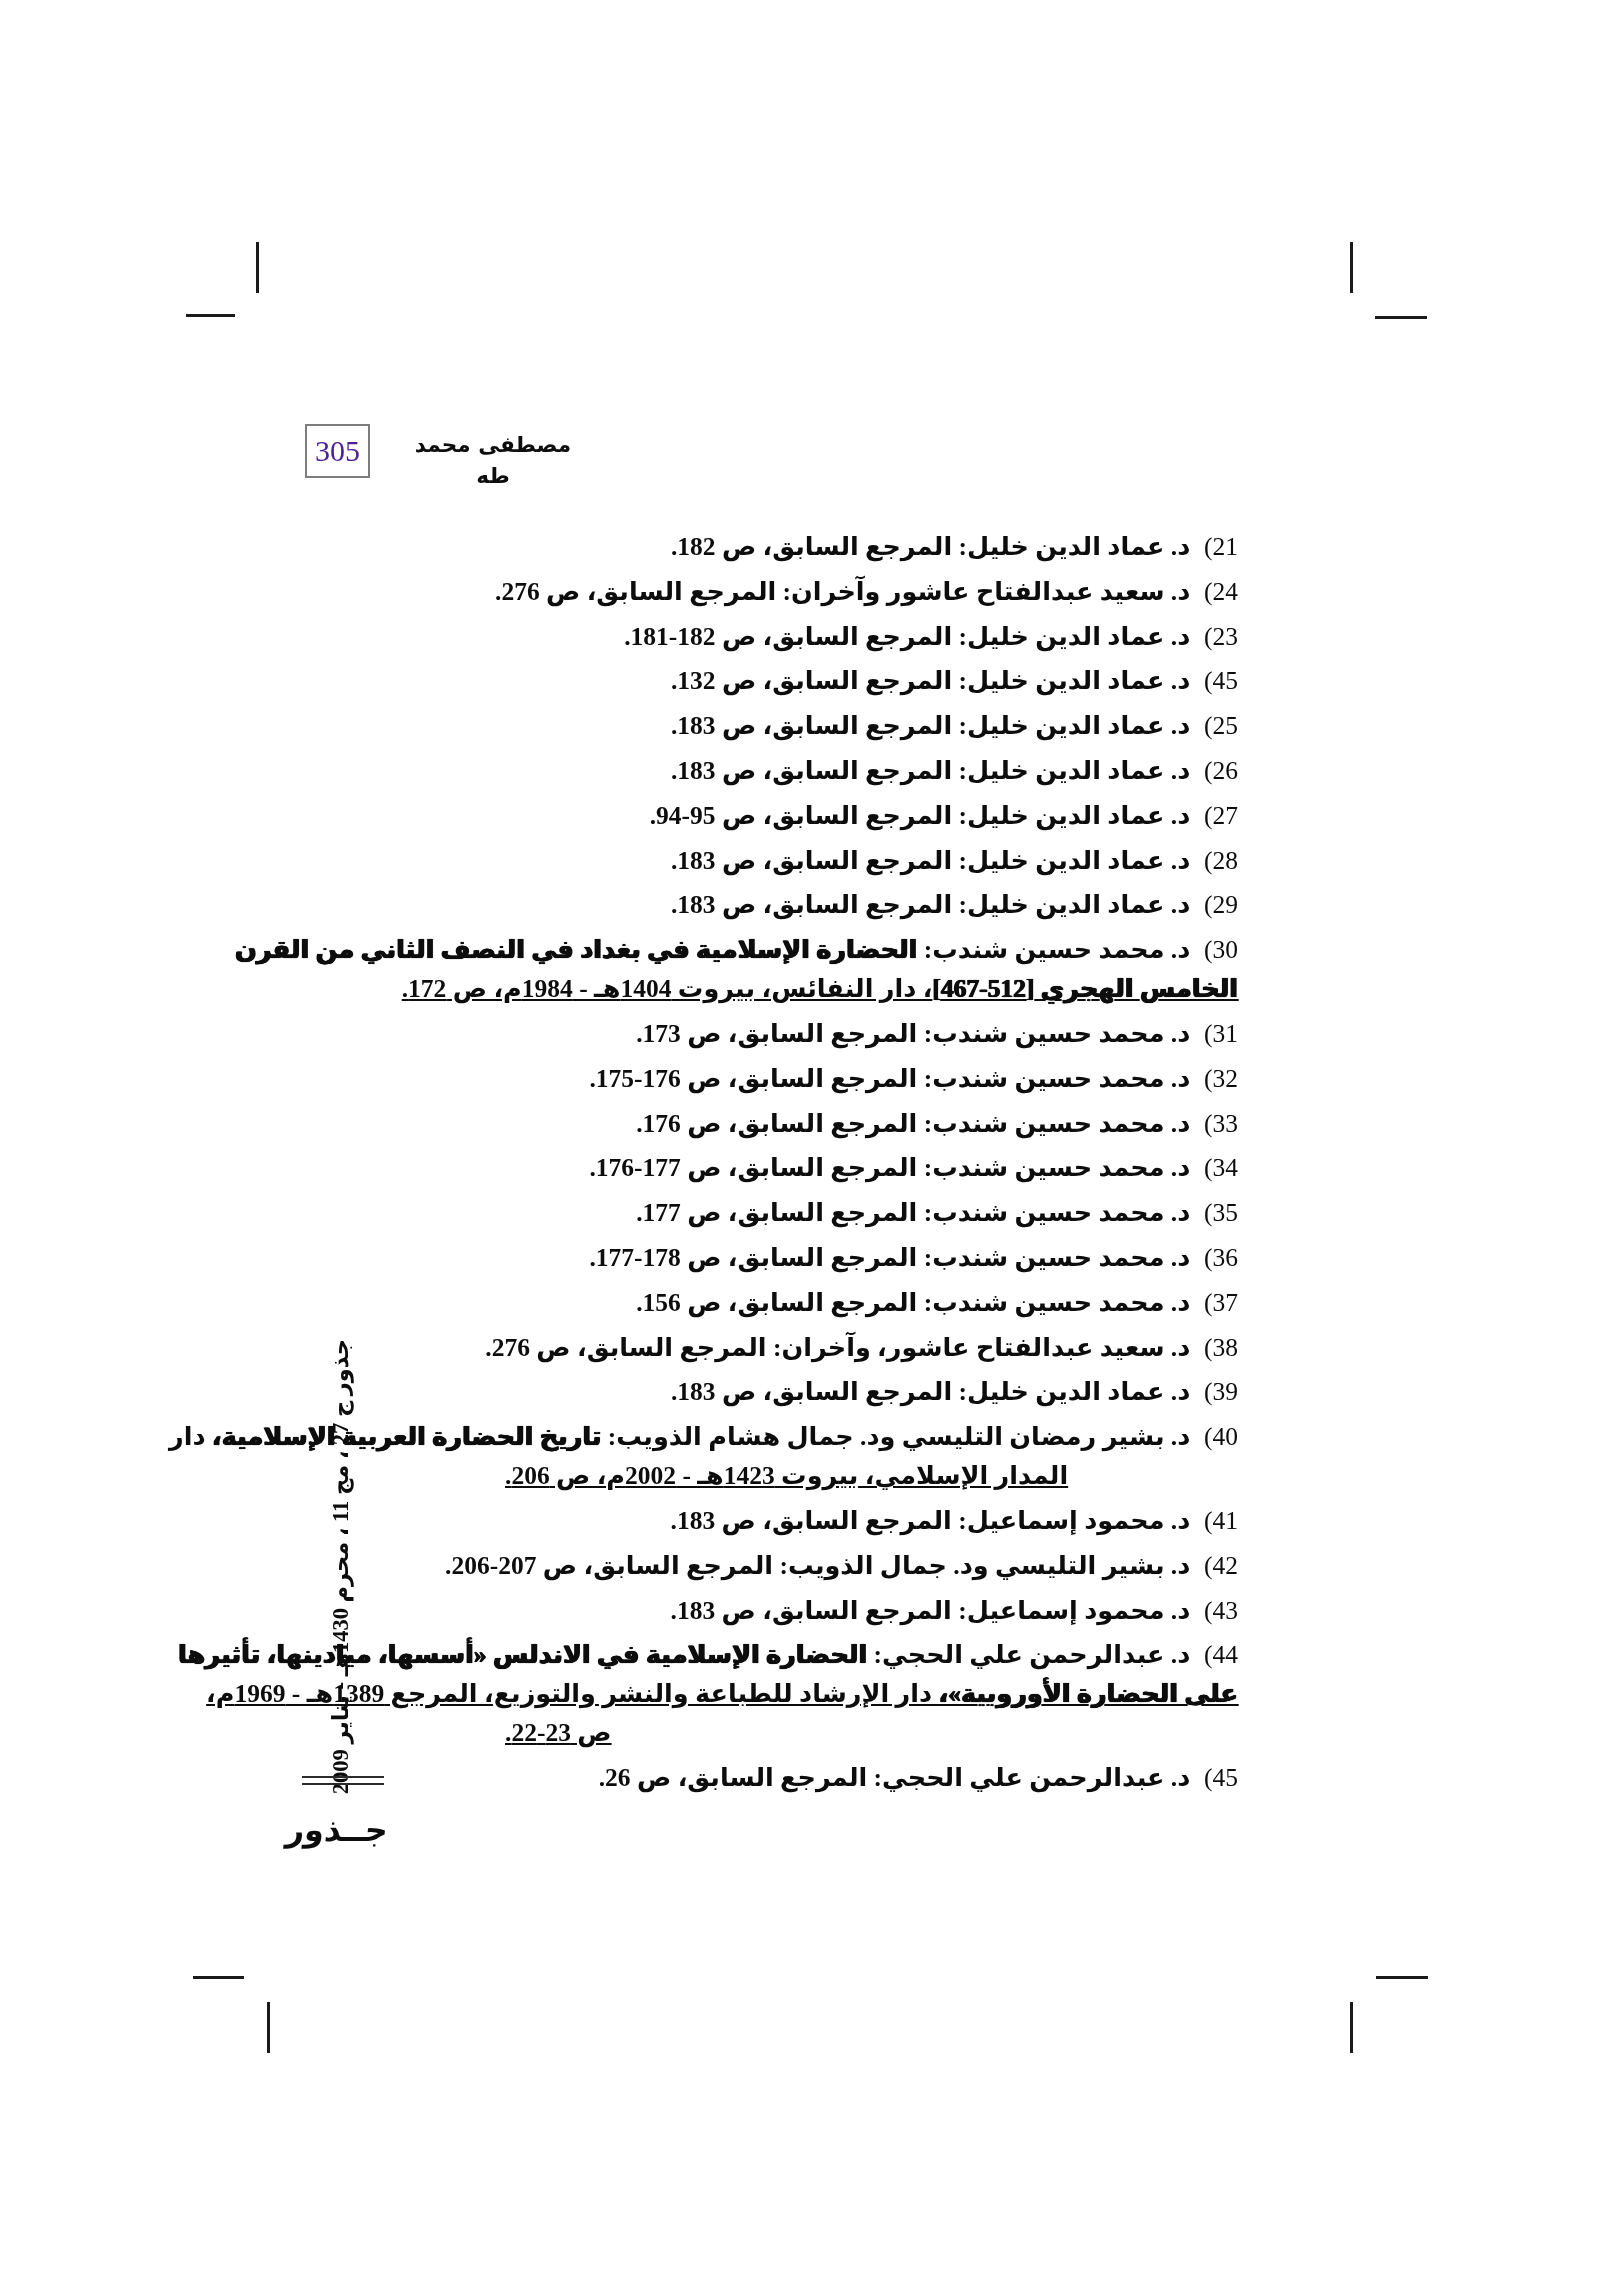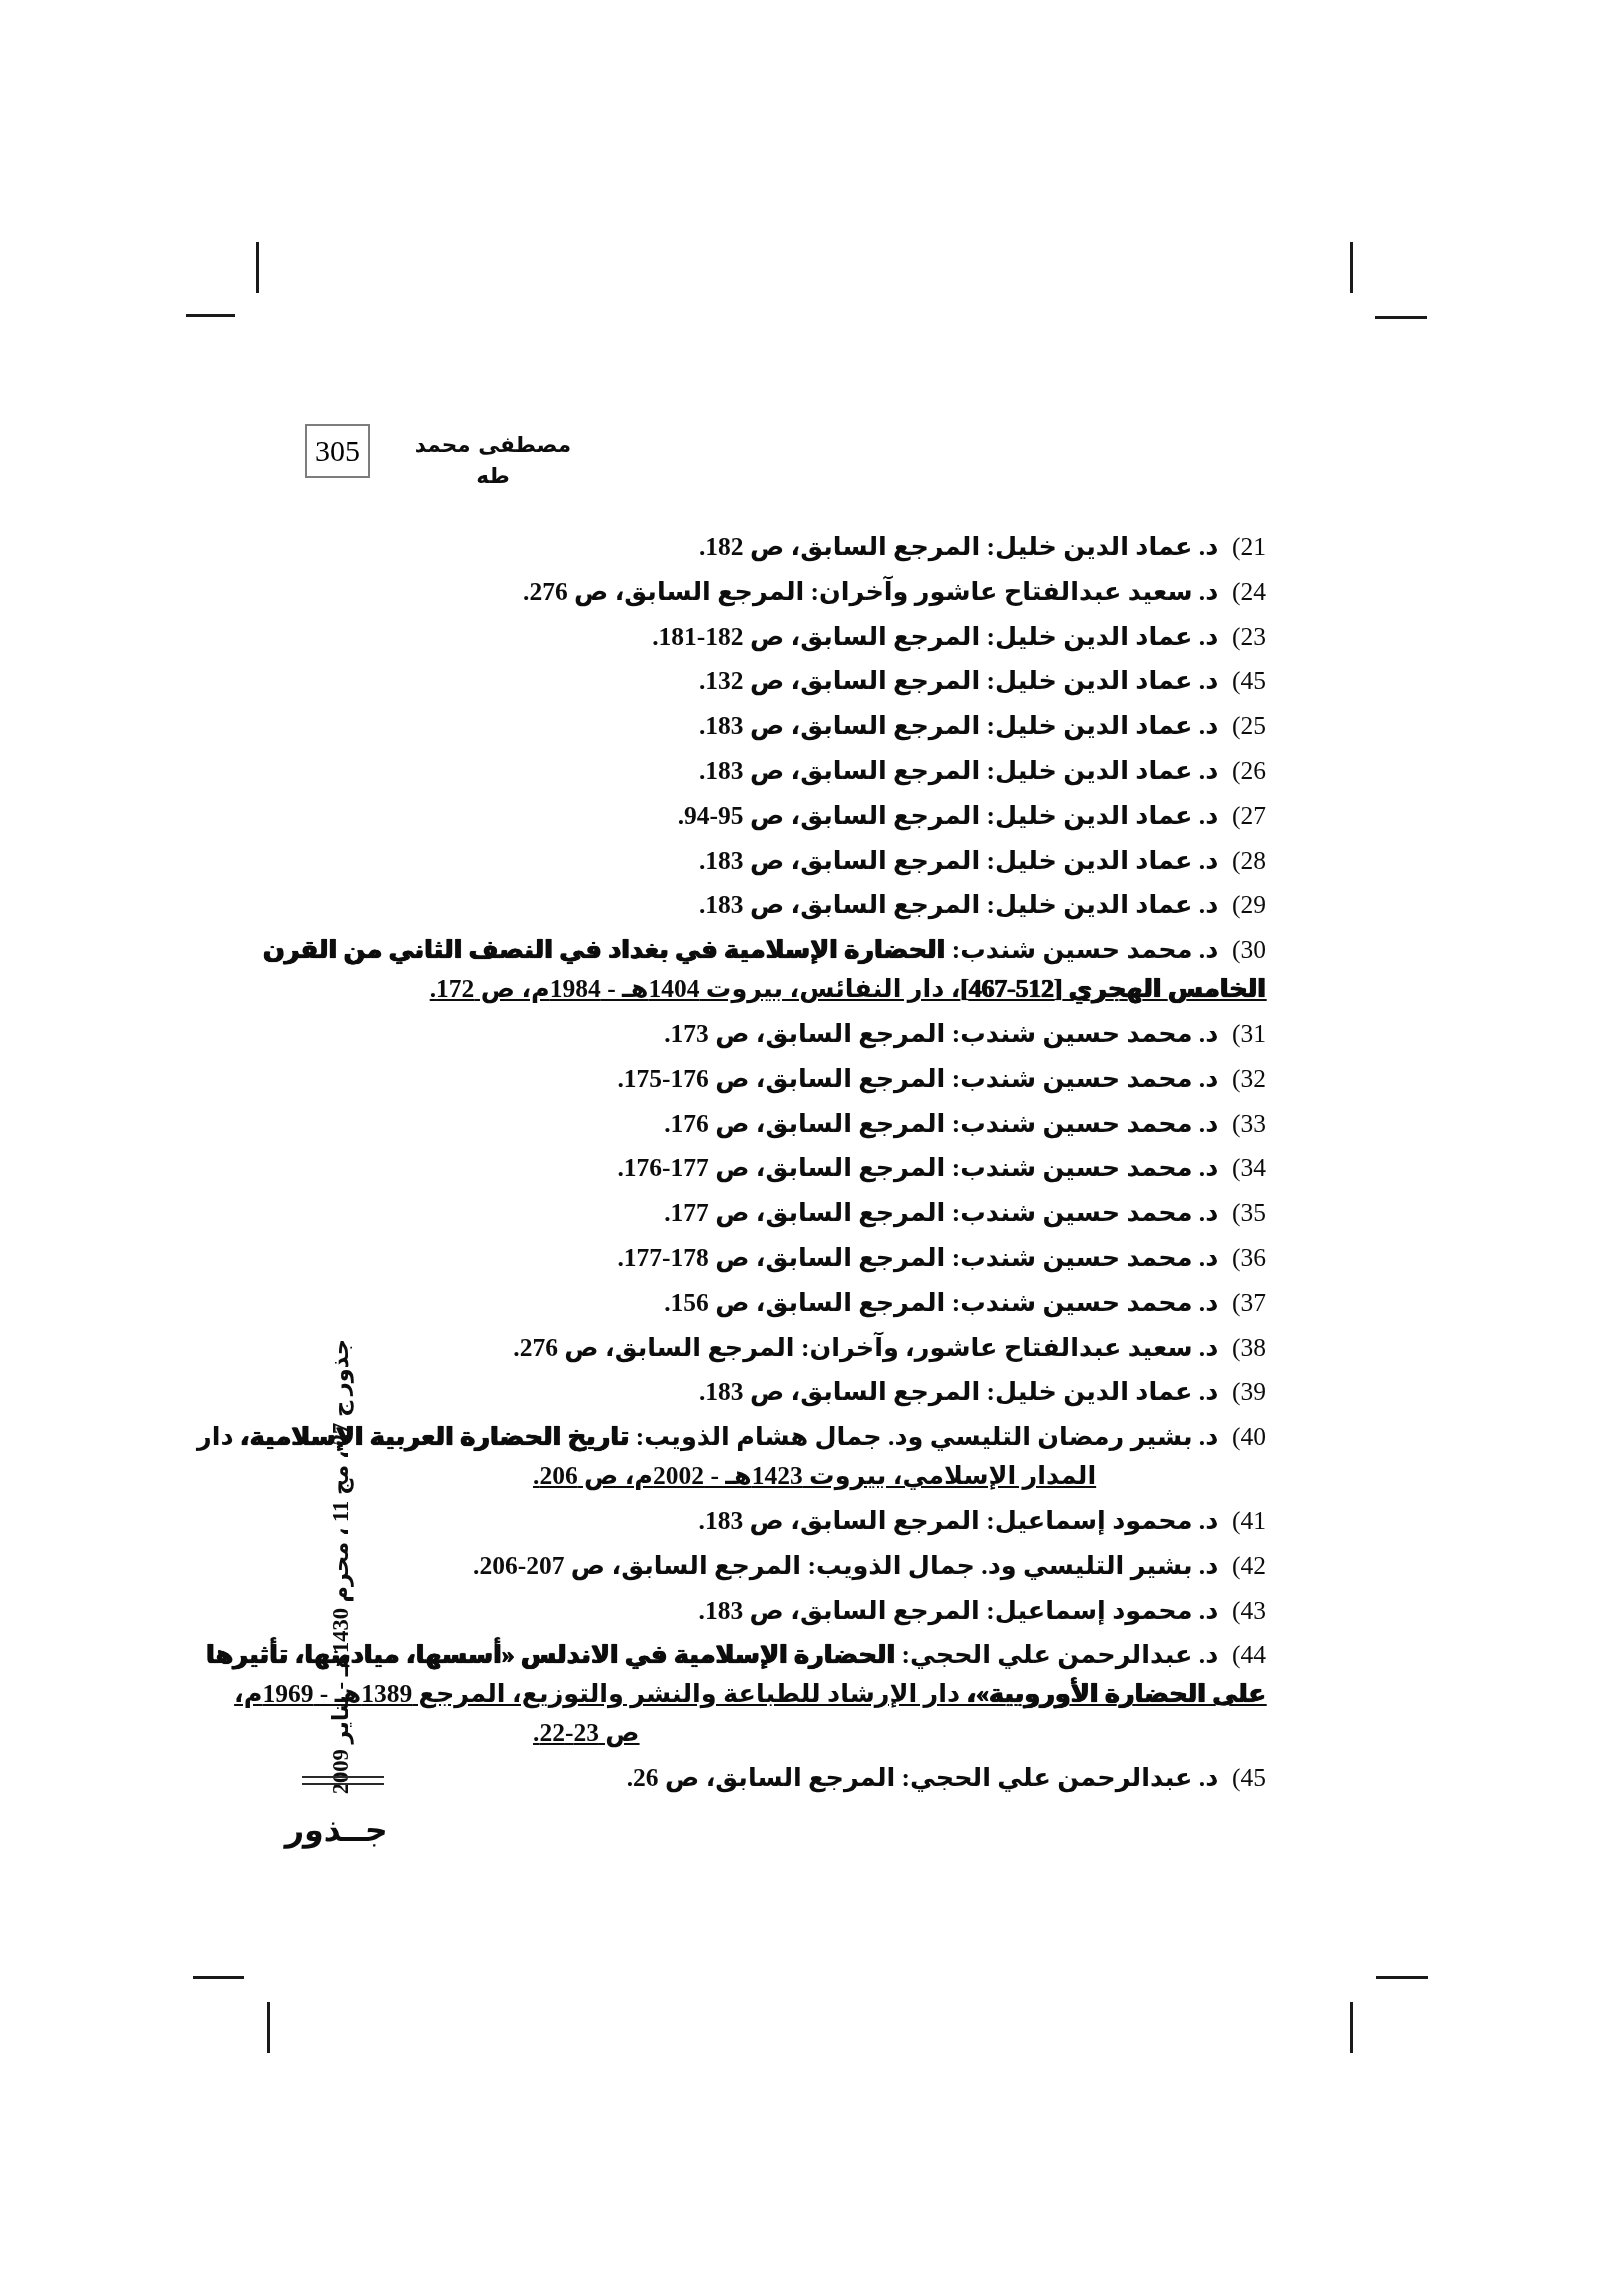--- a/index.html
+++ b/index.html
@@ -20,33 +20,33 @@
   .m-bl-h{left:193px;top:1976px;width:51px;height:2.9px;}
   .m-bl-v{left:267px;top:2002px;width:2.9px;height:51px;}
   .m-br-h{left:1376px;top:1976px;width:52px;height:2.9px;}
   .m-br-v{left:1350px;top:2002px;width:2.9px;height:51px;}
 
   
   .page-number-box{
     position:absolute;left:305px;top:424px;width:61px;height:50px;
     border:2.9px solid #7d7d7d;
     display:flex;align-items:center;justify-content:center;
-    font-size:30px;color:#000000;
+    font-size:30px;color:#4c1d95;
     font-family:"Liberation Serif",serif;
   }
   .author-name{
     position:absolute;left:412px;top:429px;width:162px;
     direction:rtl;text-align:center;
     font-family:"DejaVu Sans",sans-serif;
     font-weight:bold;font-size:21.6px;line-height:31px;
   }
 
   
   .ref-list{
-    position:absolute;left:352px;top:530px;width:914px;
+    position:absolute;left:324px;top:530px;width:914px;
     font-size:25.5px;
   }
   .ref{margin-bottom:11.8px;}
   .line{
     direction:rtl;text-align:right;white-space:nowrap;
     line-height:33px;
   }
   .line + .line{margin-top:6px;text-decoration:underline;}
   .line.cont{text-align:left;padding-left:181px;}
   .num{

